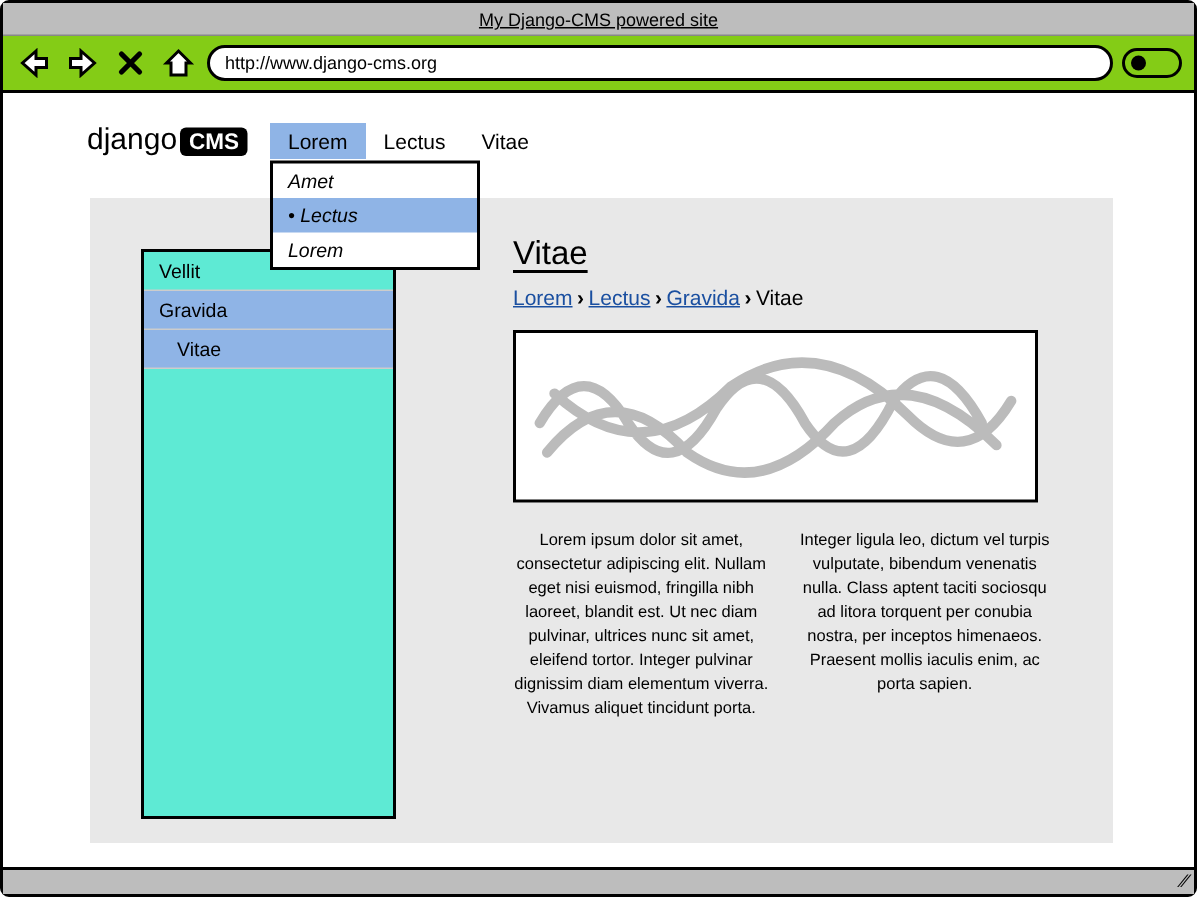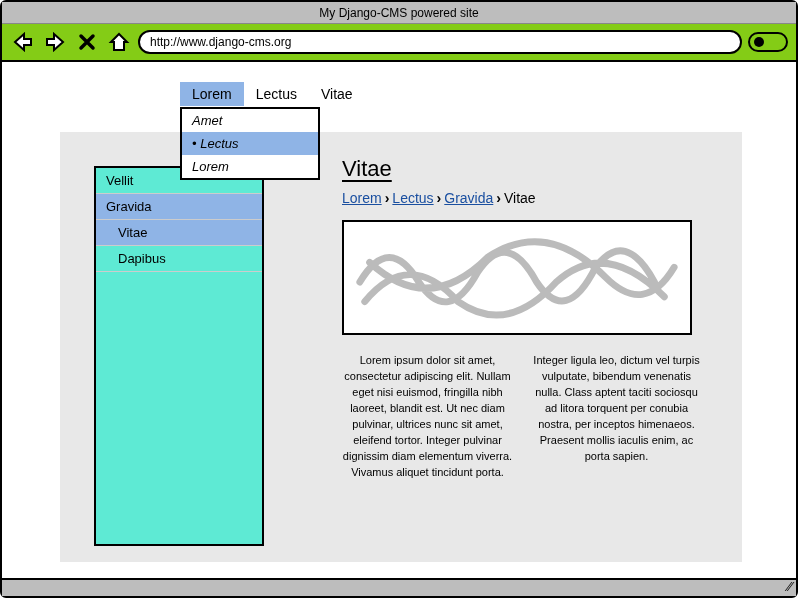--- a/index.html
+++ b/index.html
@@ -19,20 +19,21 @@
   position: relative;
   background: #fff;
 }
 .titlebar {
   background: #bdbdbd;
   height: 22px;
   text-align: center;
   font-size: 12px;
   line-height: 22px;
   border-bottom: 1px solid #888;
+  text-decoration: underline;
 }
 .toolbar {
   background: #84cc16;
   height: 38px;
   display: flex;
   align-items: center;
   padding: 0 8px;
   gap: 6px;
   border-bottom: 2px solid #000;
 }
@@ -156,28 +157,30 @@
     <div class="nav-btn">
       <svg width="22" height="20">
           <path d="M3 10 L11 2 L19 10 L16 10 L16 18 L6 18 L6 10 Z" fill="#fff" stroke="#000" stroke-width="2"></path>
         </svg>
     </div>
     <div class="urlbar">http://www.django-cms.org</div>
     <div class="spinner"></div>
   </div>
 
   <div class="content">
+    <div class="logo">
+      <span>django</span><span class="cms">CMS</span>
+    </div>
 
     <div class="page-bg"></div>
 
     <div class="sidebar">
       <div class="side-item">Vellit</div>
       <div class="side-item hdr">Gravida</div>
       <div class="side-item sub sel">Vitae</div>
-      <div class="side-item sub">Dapibus</div>
     </div>
 
     <div class="main">
       <div class="page-title">Vitae</div>
       <div class="crumbs">
         <a href="#">Lorem</a><span class="sep">›</span><a href="#">Lectus</a><span class="sep">›</span><a href="#">Gravida</a><span class="sep">›</span><span>Vitae</span>
       </div>
       <div class="imgbox">
         <svg class="scribble" viewBox="0 0 340 105">
           <path d="M10 55 Q40 5 70 55 Q100 100 130 45 Q160 0 190 55 Q220 100 250 40 Q280 0 310 55 M15 75 Q60 20 110 75 Q160 110 210 55 Q260 10 320 70 M20 35 Q80 90 140 30 Q200 -10 260 50 Q300 90 330 40"></path>

